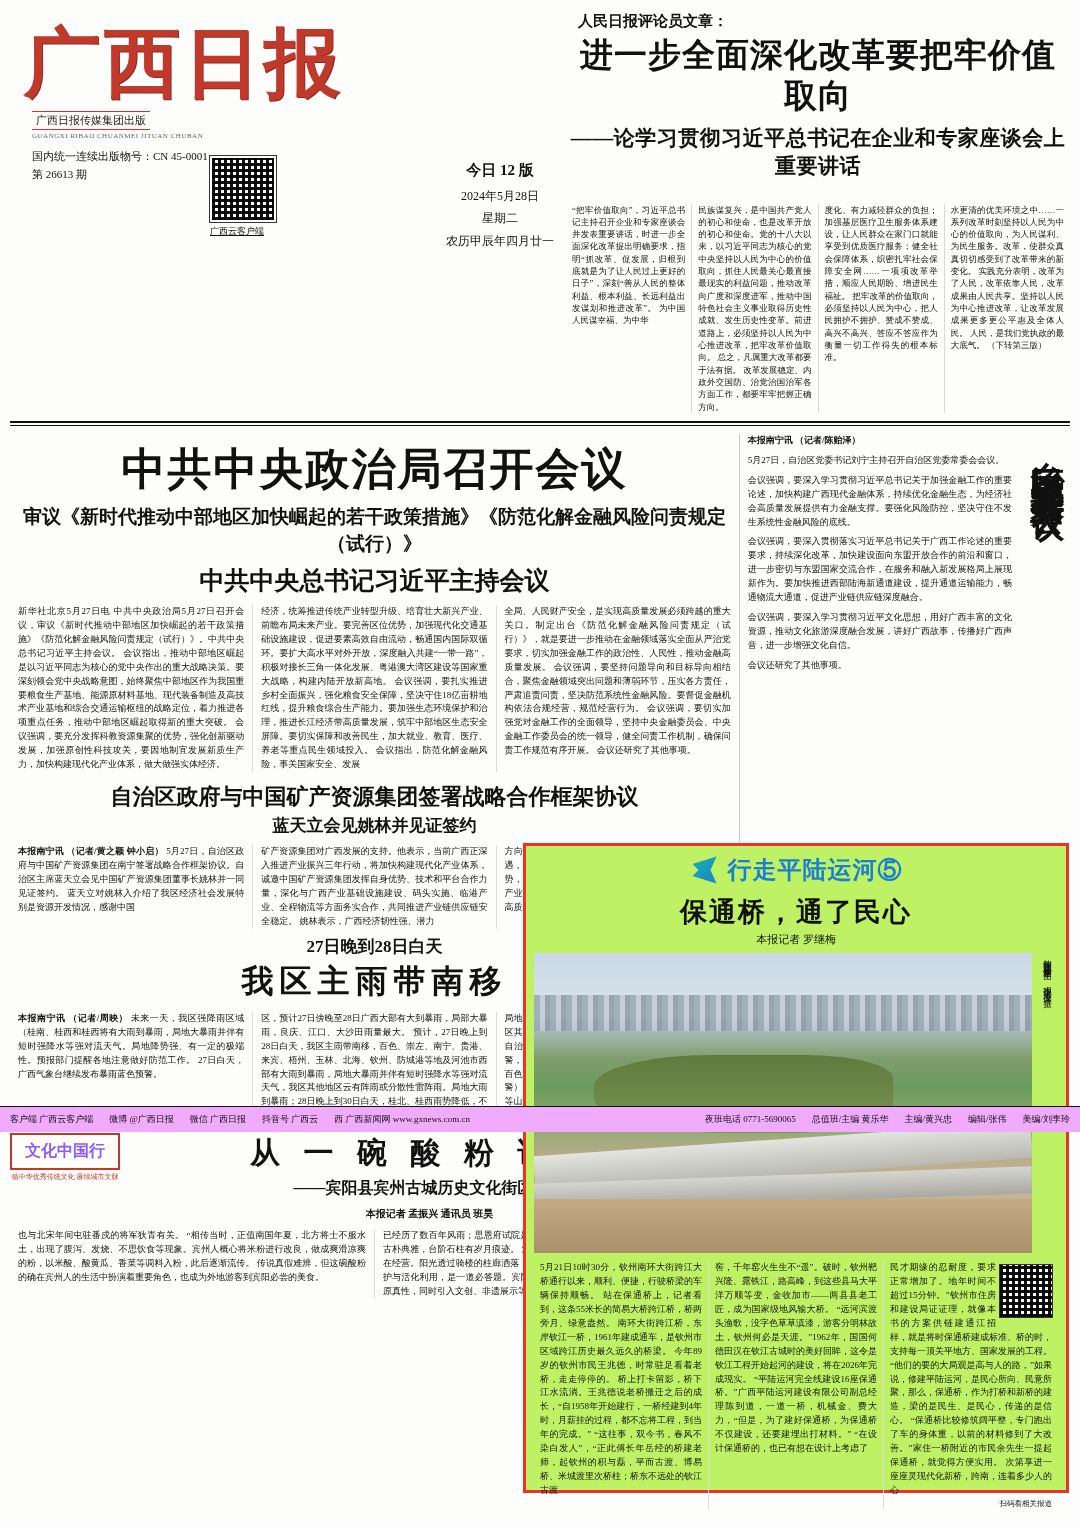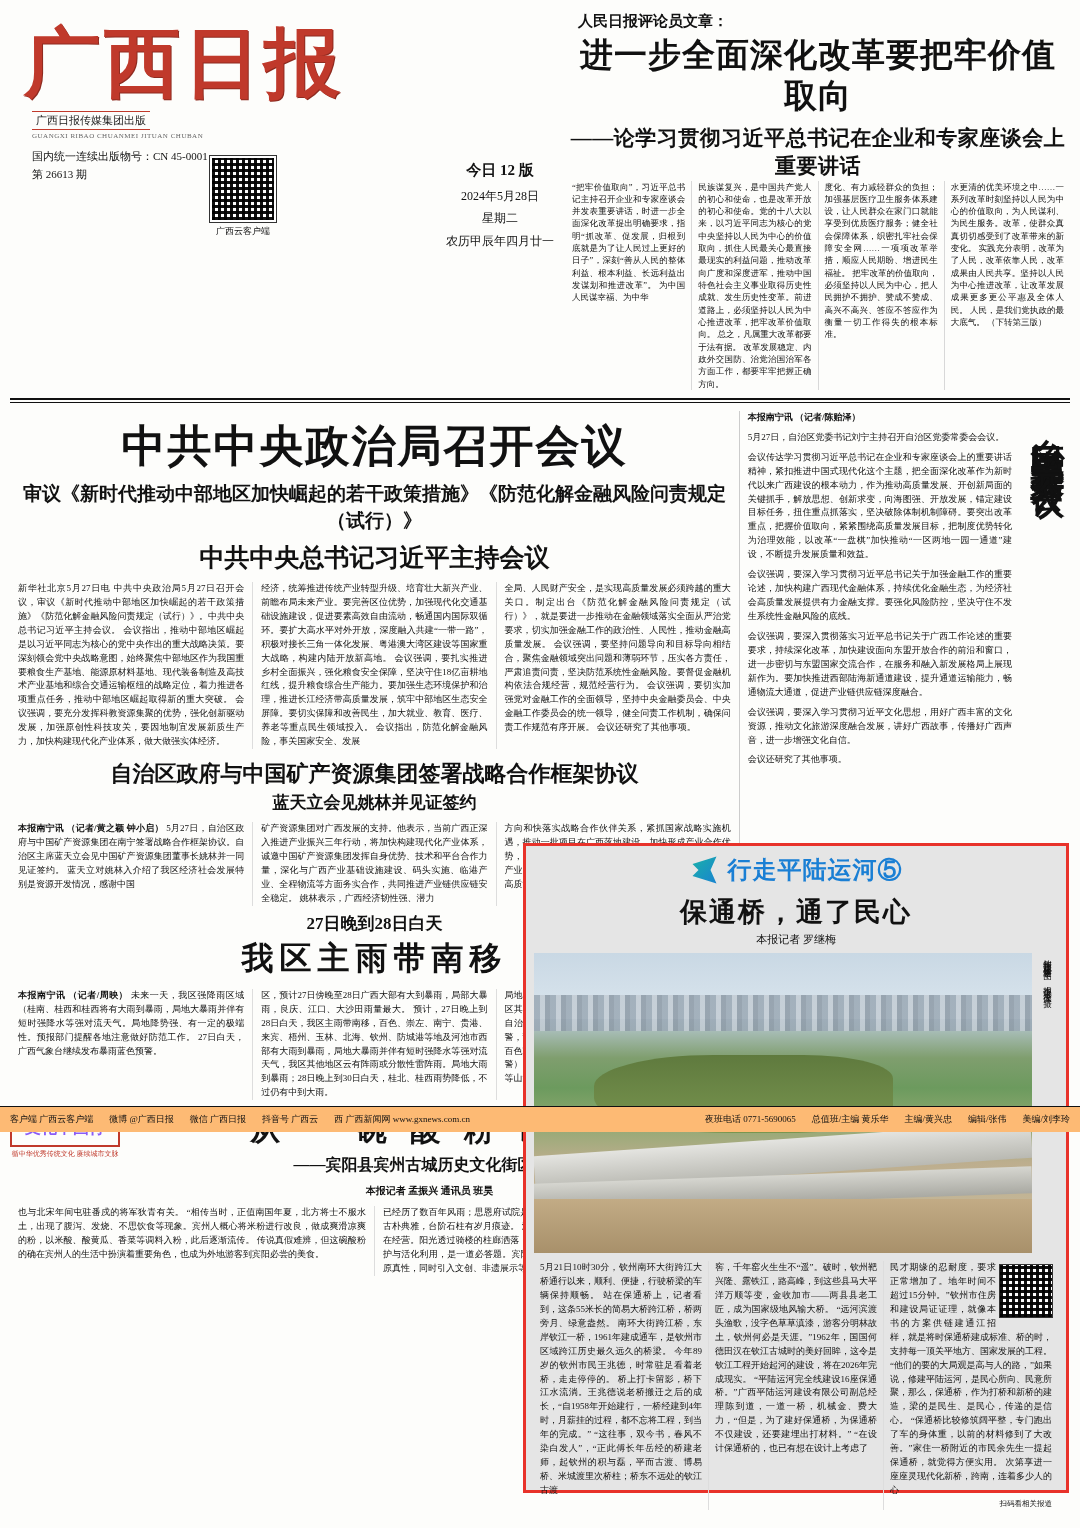--- a/index.html
+++ b/index.html
@@ -30,39 +30,39 @@
     margin:4px 0 0 22px;
     font-size:11px;
     color:#222;
     border-top:1px solid #c0392b;
     border-bottom:1px solid #c0392b;
     display:inline-block;
     padding:1px 4px;
   }
   .logo-en{margin:2px 0 0 22px;font-size:7px;color:#666;letter-spacing:.5px;}
   .mast-meta{margin:8px 0 0 22px;font-size:11px;line-height:1.6;color:#111;}
-  .mast-qr{position:absolute;left:200px;top:150px;text-align:center;}
+  .mast-qr{position:absolute;left:200px;top:150px;text-decoration:underline;}
   .qr{width:62px;height:62px;background:
      repeating-linear-gradient(90deg,#111 0 3px,#fff 3px 6px),
      repeating-linear-gradient(0deg,#111 0 3px,transparent 3px 6px);
      background-blend-mode:multiply;border:2px solid #fff;outline:1px solid #333;}
   .qr-cap{font-size:9px;margin-top:3px;}
   .mast-center{width:120px;text-align:center;font-size:12px;line-height:1.9;padding-top:150px;}
   .mast-center .big{font-size:15px;font-weight:bold;}
 
   .mast-right{flex:1;padding-left:6px;}
   .kicker{font-size:15px;font-weight:bold;margin:6px 0 4px 12px;}
   .headline1{
     font-size:33px;font-weight:bold;letter-spacing:1px;text-align:center;
     line-height:1.25;
   }
   .headline2{
     font-size:21px;font-weight:bold;text-align:center;margin-top:6px;letter-spacing:.5px;
   }
-  .mast-cols{display:flex;margin-top:1px;font-size:8.5px;line-height:1.45;text-align:justify;}
+  .mast-cols{display:flex;margin-top:24px;font-size:8.5px;line-height:1.45;text-align:justify;}
   .mast-cols .c{flex:1;padding:0 6px;border-right:1px solid #d8d8d8;}
   .mast-cols .c:last-child{border-right:none;}
 
   .rule{height:2px;background:#111;margin:8px 10px 0 10px;}
   .rule-thin{height:1px;background:#111;margin:2px 10px 0 10px;}
 
   
   .body{display:flex;padding:8px 10px 0 10px;}
   .left-zone{width:735px;}
   .right-zone{width:325px;padding-left:8px;border-left:1px solid #ccc;display:flex;}
@@ -101,21 +101,21 @@
   .badge-box{border:2px solid #c0392b;color:#8b5cf6;font-weight:bold;font-size:16px;padding:6px 4px;line-height:1.3;}
   .badge-sub{font-size:7px;color:#c0392b;margin-top:3px;line-height:1.3;}
   .culture-main{flex:1;}
   .culture-title{font-size:30px;font-weight:bold;text-align:center;letter-spacing:8px;}
   .culture-sub{font-size:16px;font-weight:bold;text-align:center;margin-top:4px;}
   .culture-by{font-size:10px;text-align:center;margin-top:8px;font-weight:bold;}
 
   
   .feature{
     position:absolute;left:523px;top:843px;width:546px;height:650px;
-    border:3px solid #e8322a;background:#e5e5e5;box-sizing:border-box;padding:6px 8px;
+    border:3px solid #e8322a;background:#bef264;box-sizing:border-box;padding:6px 8px;
   }
   .feat-brand{display:flex;align-items:center;justify-content:center;gap:8px;margin-top:2px;}
   .feat-logo{
     width:30px;height:30px;background:linear-gradient(135deg,#19b4a6,#1a7fd4);
     clip-path:polygon(10% 30%,90% 5%,70% 50%,90% 95%,10% 70%,30% 50%);
   }
   .feat-brand-text{font-size:24px;font-weight:bold;color:#1a7fd4;letter-spacing:1px;}
   .feat-title{font-size:27px;font-weight:bold;text-align:center;margin:8px 0 2px;letter-spacing:2px;}
   .feat-by{font-size:11px;text-align:center;margin-bottom:6px;}
   .feat-photo{
@@ -144,21 +144,21 @@
   .feat-qr{width:52px;height:52px;float:right;margin:4px 0 0 4px;background:
      repeating-linear-gradient(90deg,#111 0 3px,#fff 3px 6px),
      repeating-linear-gradient(0deg,#111 0 3px,transparent 3px 6px);
      background-blend-mode:multiply;outline:1px solid #333;}
   .feat-qr-cap{font-size:7.5px;text-align:right;clear:both;}
 
   
   .footer{
     position:absolute;left:0;bottom:0;width:1080px;height:26px;
     border-top:1px solid #111;font-size:9px;display:flex;align-items:center;
-    padding:0 10px;box-sizing:border-box;color:#111;background:#fdba74;
+    padding:0 10px;box-sizing:border-box;color:#111;background:#f0abfc;
   }
   .footer .l{display:flex;gap:16px;}
   .footer .r{margin-left:auto;display:flex;gap:16px;}
 </style>
 </head>
 <body>
 
 <div class="page">
 
   <div class="masthead">
@@ -276,21 +276,20 @@
         <div class="col">已经历了数百年风雨；思恩府试院是科举时代官方考场的旧址，合院式布局，青砖黛瓦古朴典雅，台阶石柱有岁月痕迹。
 漫步古城街巷，骑楼林立，商铺云集，不少老字号仍在经营。阳光透过骑楼的柱廊洒落，光影交错，让人仿佛穿越时空。
 历史文化街区的保护与活化利用，是一道必答题。宾阳县在修缮中坚持“修旧如旧”，最大限度保留建筑的原真性，同时引入文创、非遗展示等新业态，让老街焕发新活力。</div>
       </div>
     </div>
 
     <div class="right-zone">
       <div class="right-text">
         <p class="byline">本报南宁讯 （记者/陈贻泽）</p>
         <p>5月27日，自治区党委书记刘宁主持召开自治区党委常委会会议。</p>
-        <p>会议传达学习贯彻习近平总书记在企业和专家座谈会上的重要讲话精神，紧扣推进中国式现代化这个主题，把全面深化改革作为新时代以来广西建设的根本动力，作为推动高质量发展、开创新局面的关键抓手，解放思想、创新求变，向海图强、开放发展，锚定建设目标任务，扭住重点抓落实，坚决破除体制机制障碍。要突出改革重点，把握价值取向，紧紧围绕高质量发展目标，把制度优势转化为治理效能，以改革“一盘棋”加快推动“一区两地一园一通道”建设，不断提升发展质量和效益。</p>
         <p>会议强调，要深入学习贯彻习近平总书记关于加强金融工作的重要论述，加快构建广西现代金融体系，持续优化金融生态，为经济社会高质量发展提供有力金融支撑。要强化风险防控，坚决守住不发生系统性金融风险的底线。</p>
         <p>会议强调，要深入贯彻落实习近平总书记关于广西工作论述的重要要求，持续深化改革，加快建设面向东盟开放合作的前沿和窗口，进一步密切与东盟国家交流合作，在服务和融入新发展格局上展现新作为。要加快推进西部陆海新通道建设，提升通道运输能力，畅通物流大通道，促进产业链供应链深度融合。</p>
         <p>会议强调，要深入学习贯彻习近平文化思想，用好广西丰富的文化资源，推动文化旅游深度融合发展，讲好广西故事，传播好广西声音，进一步增强文化自信。</p>
         <p>会议还研究了其他事项。</p>
       </div>
       <div class="vert">自治区党委常委会召开会议</div>
     </div>
   </div>
 
   <div class="feature">

